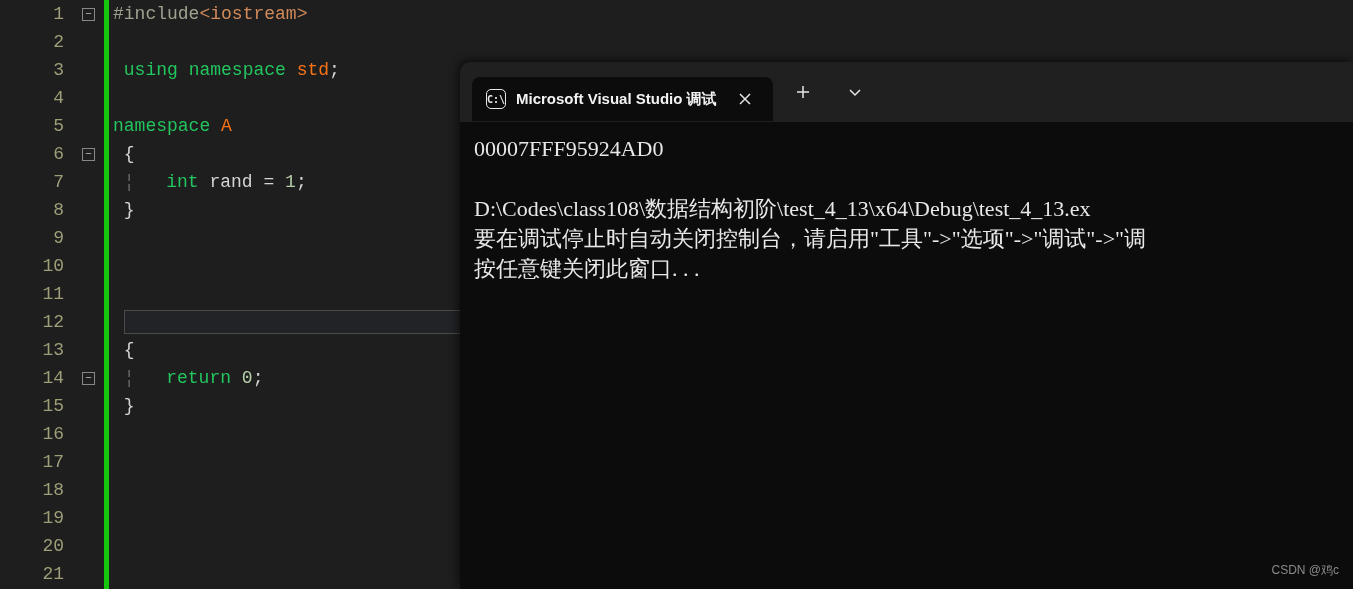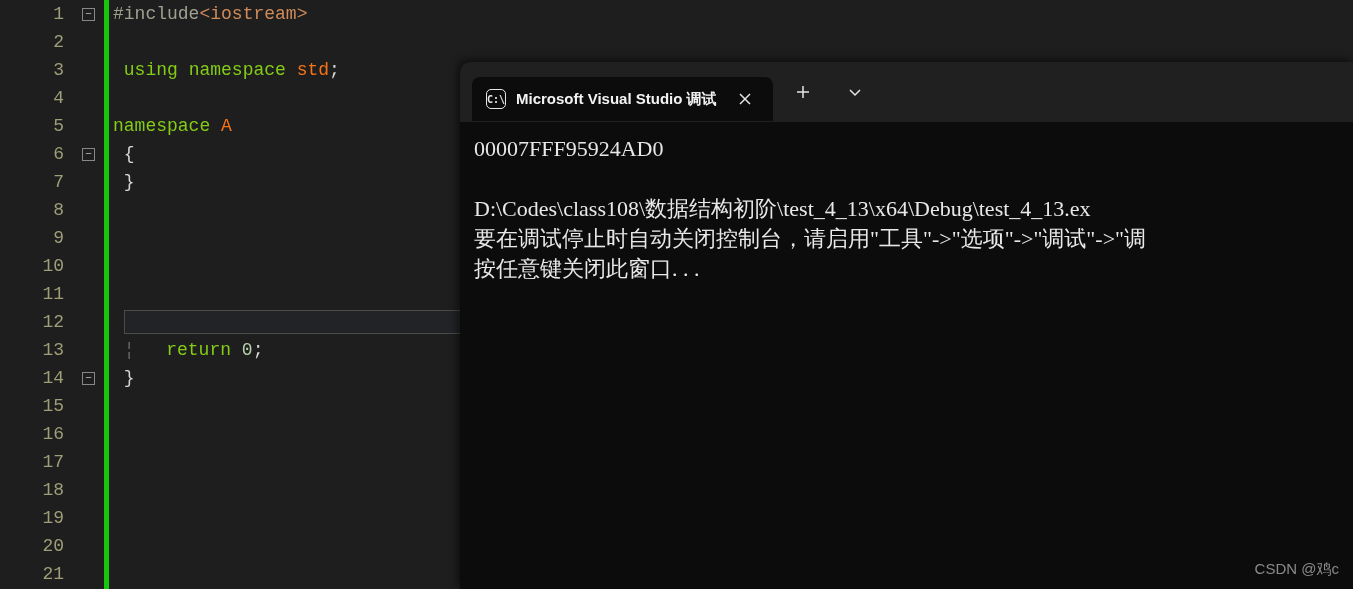--- a/index.html
+++ b/index.html
@@ -83,21 +83,21 @@
     left: 15px;
     width: 440px;
     height: 24px;
     border: 1px solid #4b4b4b;
     background: #222326;
     box-sizing: border-box;
   }
   
   .c-pre   { color: #a0a090; }       
   .c-inc   { color: #d18a5a; }       
-  .c-kw    { color: #84cc16; }
+  .c-kw    { color: #22c55e; }
   .c-ns    { color: #d4d4d4; }
   .c-ident { color: #f97316; }
   .c-punct { color: #d4d4d4; }
   .c-num   { color: #b5cea8; }
   .c-func  { color: #c8c880; }
 
   
   .terminal {
     position: absolute;
     left: 460px;
@@ -174,21 +174,21 @@
     font-size: 22px;
     color: #e8e8e8;
     line-height: 30px;
     white-space: pre;
     overflow: hidden;
   }
   .watermark {
     position: absolute;
     right: 14px;
     bottom: 10px;
-    font-size: 15px;
+    font-size: 12px;
     color: #8a8a8a;
     font-family: Arial, sans-serif;
   }
 </style>
 </head>
 <body>
 
 <div class="editor">
   <div class="gutter" id="gutter">
       <div class="num">1</div>
@@ -224,20 +224,21 @@
 
   <div class="codearea">
     <div class="current-line" id="currentline" style="top: 310px;"></div>
 
     <div class="codeline"><span class="c-pre">#include</span><span class="c-inc">&lt;iostream&gt;</span></div>
     <div class="codeline"></div>
     <div class="codeline"> <span class="c-kw">using</span> <span class="c-kw">namespace</span> <span class="c-ident">std</span><span class="c-punct">;</span></div>
     <div class="codeline"></div>
     <div class="codeline"><span class="c-kw">namespace</span> <span class="c-ident">A</span></div>
     <div class="codeline"> <span class="c-punct">{</span></div>
+    <div class="codeline"> <span class="guide">¦</span>   <span class="c-kw">int</span> <span class="c-ns">rand</span> <span class="c-punct">=</span> <span class="c-num">1</span><span class="c-punct">;</span></div>
     <div class="codeline"> <span class="c-punct">}</span></div>
     <div class="codeline"></div>
     <div class="codeline"></div>
     <div class="codeline"></div>
     <div class="codeline"></div>
     <div class="codeline"> <span class="c-punct">{</span></div>
     <div class="codeline"> <span class="guide">¦</span>   <span class="c-kw">return</span> <span class="c-num">0</span><span class="c-punct">;</span></div>
     <div class="codeline"> <span class="c-punct">}</span></div>
     <div class="codeline"></div>
     <div class="codeline"></div>

